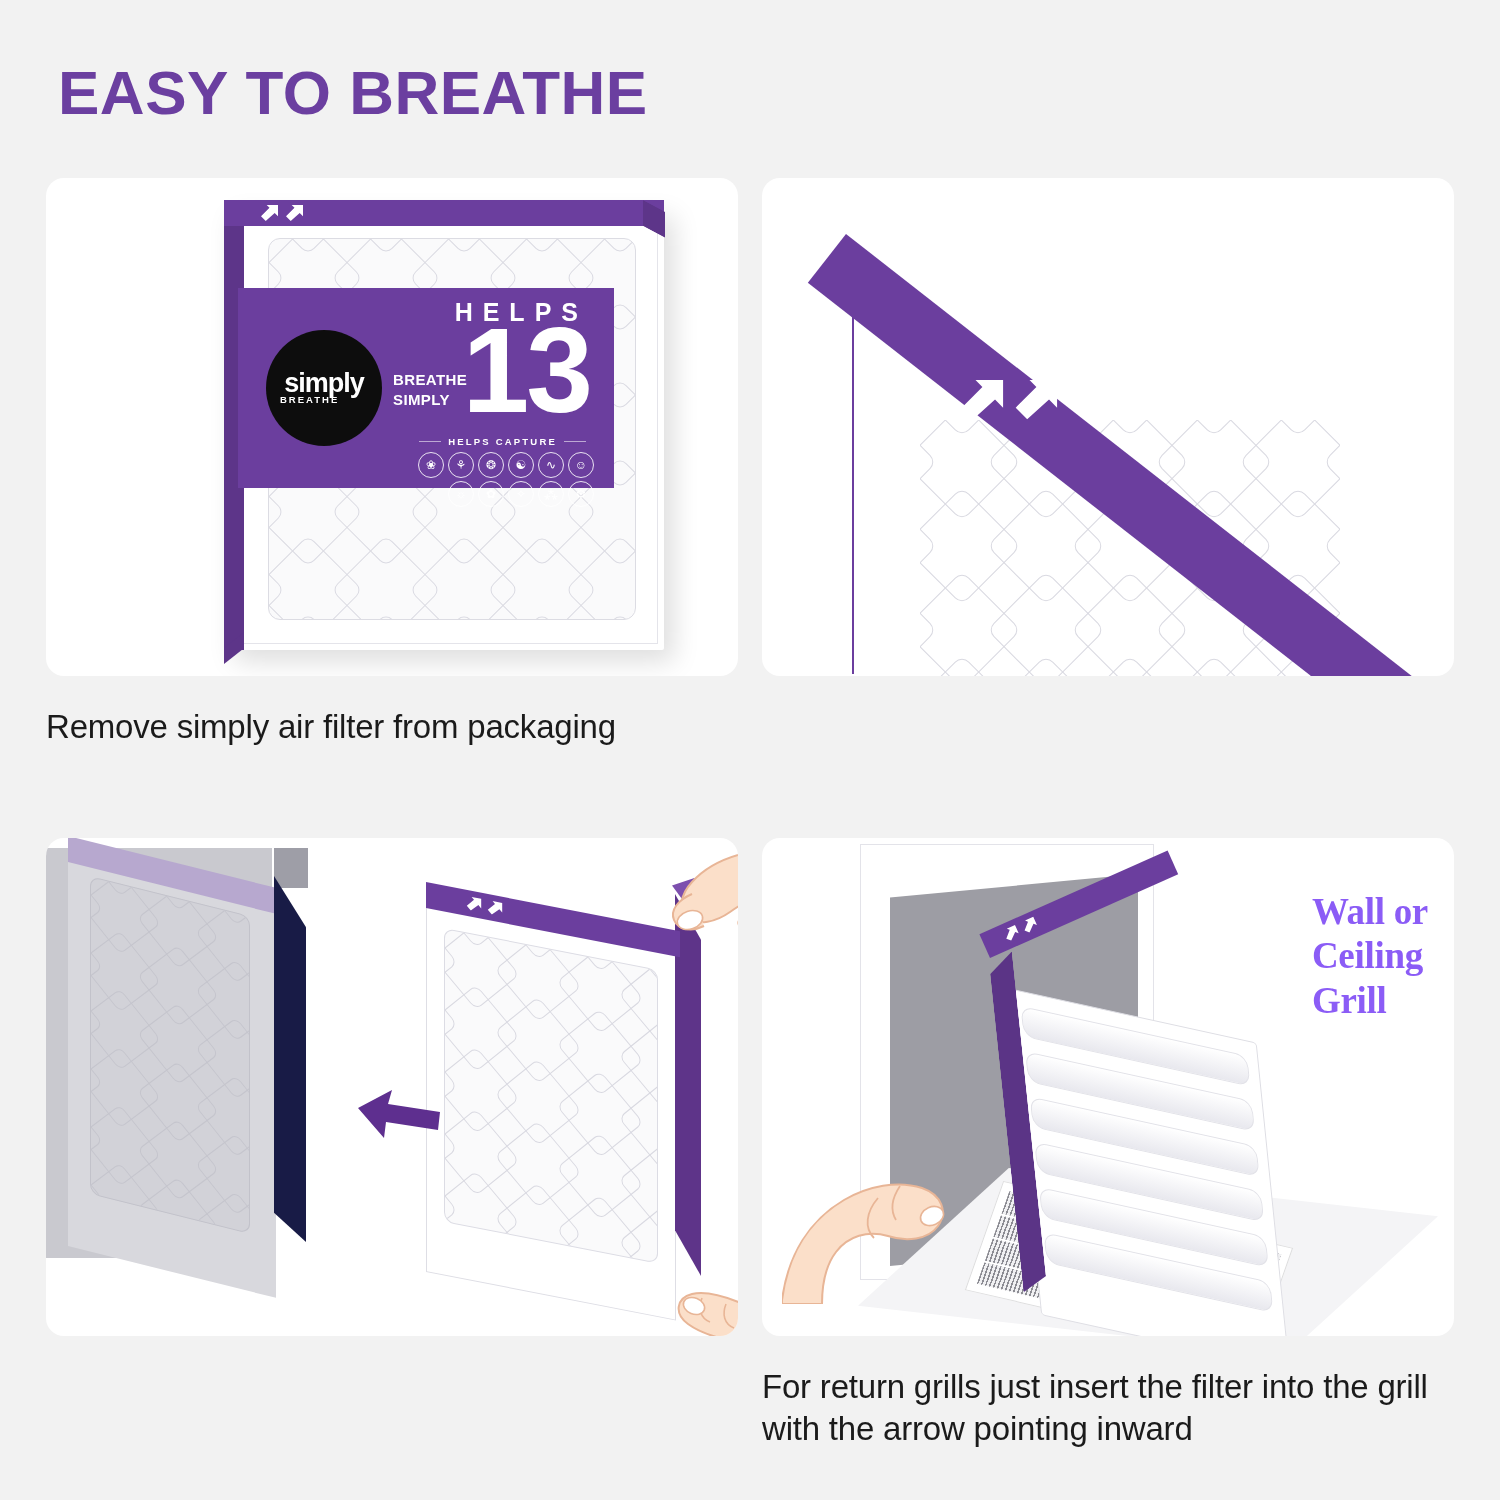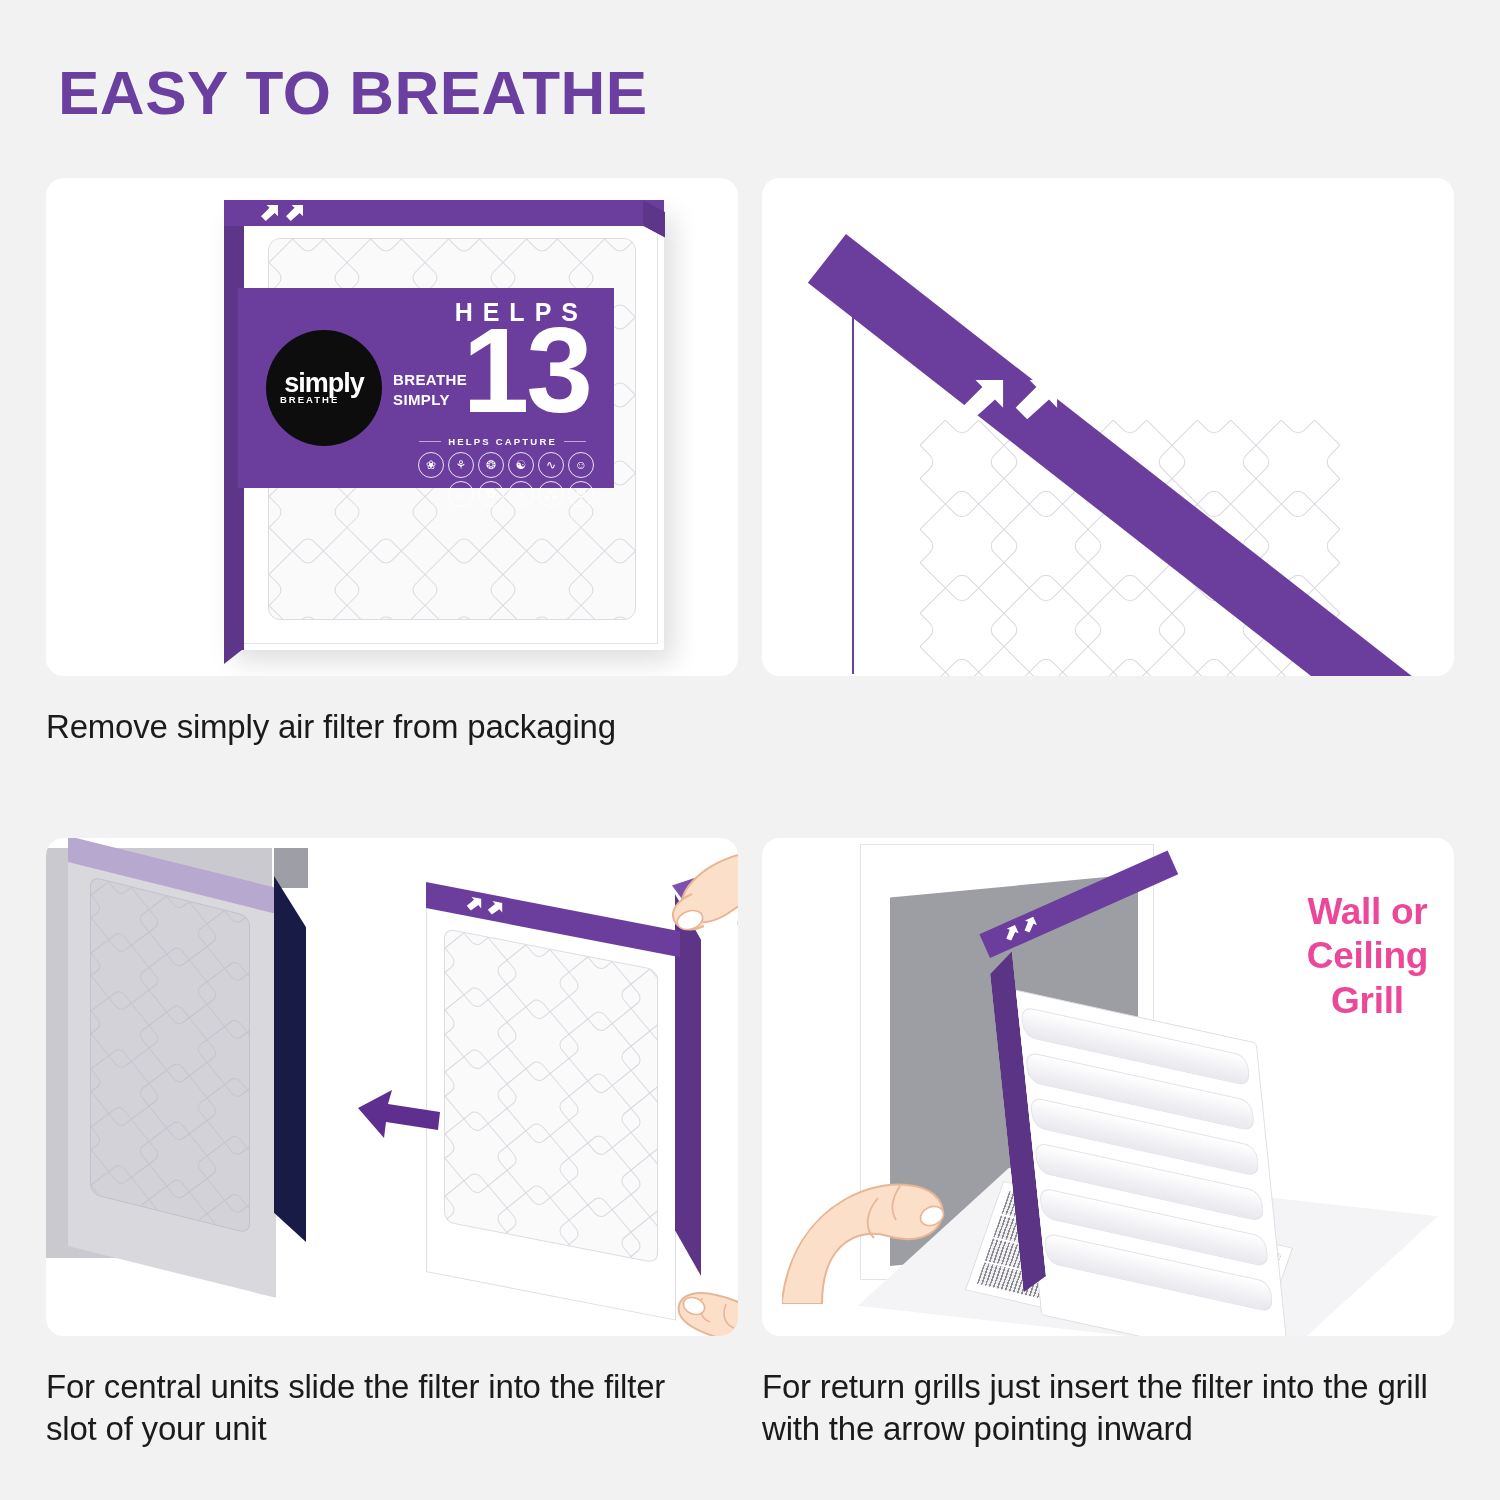--- a/index.html
+++ b/index.html
@@ -291,23 +291,24 @@
   .g-filter-band .ar svg{ width:15px; height:14px; }
   .g-filter-edge{
     position:absolute; left:-6px; top:-34px; width:24px; height:340px;
     background:#5b3486;
     transform: rotate(-6deg); transform-origin: left top;
     clip-path: polygon(0 6%, 100% 0, 100% 96%, 0 100%);
   }
   .g-hand{ position:absolute; left:20px; top:286px; width:230px; height:180px; }
   .g-label{
     position:absolute; right:26px; top:52px;
-    text-align:center;
-    font-size:37px; font-weight:700; line-height:1.2; color:#ec4899;
+    text-align:left;
+    font-size:37px; font-weight:700; line-height:1.2; color:#8b5cf6;
     letter-spacing:-0.3px;
+    font-family:Liberation Serif, serif;
   }
 </style>
 </head>
 <body>
 
 <div class="page">
 
   <h1 class="page-title">EASY TO BREATHE</h1>
 
   <div class="grid">
@@ -574,21 +575,20 @@
           <ellipse cx="142" cy="74" rx="10" ry="7" transform="rotate(-10 142 74)" fill="#ffffff" stroke="#E8B596" stroke-width="1.4"></ellipse>
         </svg>
 
         <svg class="p3-hand-bot" viewBox="0 0 200 120">
           <path d="M200 116 C150 118 104 110 82 94 C68 84 70 68 86 64 C102 60 124 68 142 76 C158 83 178 88 200 88 Z" fill="#FBDFC9" stroke="#E8B596" stroke-width="2"></path>
           <path d="M96 68 C92 78 94 88 104 92" stroke="#E8B596" stroke-width="1.6" fill="none"></path>
           <path d="M120 74 C116 84 118 94 128 98" stroke="#E8B596" stroke-width="1.6" fill="none"></path>
           <ellipse cx="88" cy="76" rx="11" ry="8" transform="rotate(22 88 76)" fill="#ffffff" stroke="#E8B596" stroke-width="1.6"></ellipse>
         </svg>
       </div>
-      <p class="caption">For central units slide the filter into the filter slot of your unit</p>
     </div>
 
     <div class="cell c4">
       <div class="card">
         <div class="g-wall"></div>
         <div class="g-opening"></div>
         <div class="g-duct-flat"></div>
         <div class="g-vent">
           <div class="slats">
             <div class="slat"></div>

